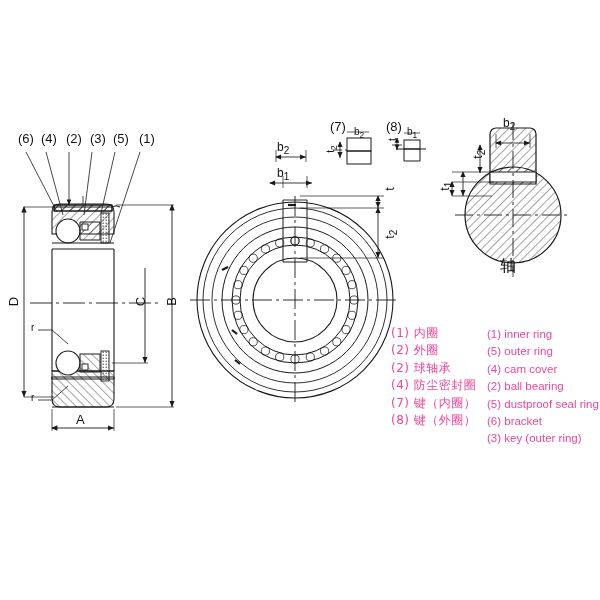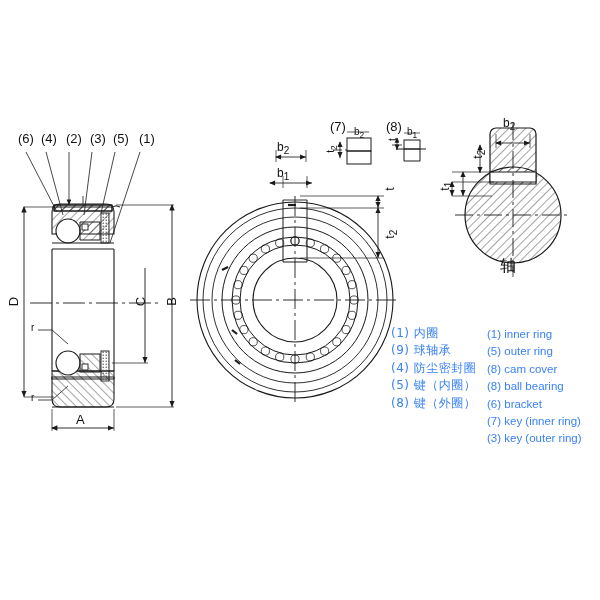--- a/index.html
+++ b/index.html
@@ -3,21 +3,21 @@
 <meta charset="utf-8">
 <style>
   html,body{margin:0;padding:0;background:#ffffff;}
   body{width:600px;height:600px;overflow:hidden;
        font-family:"Liberation Sans","DejaVu Sans",sans-serif;color:#1a1a1a;}
   #sheet{position:relative;width:600px;height:600px;background:#fff;}
   svg{display:block;}
   .lbl{position:absolute;font-size:13px;color:#111;white-space:nowrap;}
   .lbl-sm{position:absolute;font-size:10px;color:#111;white-space:nowrap;}
   .rot{transform:rotate(-90deg);transform-origin:center center;}
-  .legend{position:absolute;font-size:11.5px;line-height:17.4px;color:#3b82f6;white-space:nowrap;}
+  .legend{position:absolute;font-size:11.5px;line-height:17.4px;color:#ec4899;white-space:nowrap;}
   .legend-cn{font-family:"DejaVu Sans",sans-serif;font-size:12px;letter-spacing:.5px;}
   .legend-row{display:block;}
   .cjk{font-family:"DejaVu Sans",sans-serif;}
 </style>
 </head>
 <body>
 
 <div id="sheet">
 
 <svg width="600" height="600" viewBox="0 0 600 600">
@@ -247,29 +247,30 @@
 <div class="lbl-sm" style="left:407px;top:126px;"><span>b</span><sub>1</sub></div>
 <div class="lbl-sm rot" style="left:385px;top:134px;width:14px;text-align:center;">t</div>
 
 <div class="lbl-sm" style="left:503px;top:116px;font-size:12px;"><span>b</span><sub>2</sub></div>
 <div class="lbl-sm rot" style="left:470px;top:146px;width:18px;text-align:center;font-size:12px;"><span>t</span><sub>2</sub></div>
 <div class="lbl-sm rot" style="left:437px;top:178px;width:18px;text-align:center;font-size:12px;"><span>t</span><sub>1</sub></div>
 <div class="lbl cjk" style="left:500px;top:256px;font-size:16px;">轴</div>
 
 <div class="legend legend-cn" style="left:391px;top:325px;">
   <span class="legend-row">(1) 内圈</span>
-  <span class="legend-row">(9) 球轴承</span>
+  <span class="legend-row">(2) 外圈</span>
+  <span class="legend-row">(2) 球轴承</span>
   <span class="legend-row">(4) 防尘密封圈</span>
-  <span class="legend-row">(5) 键（内圈）</span>
+  <span class="legend-row">(7) 键（内圈）</span>
   <span class="legend-row">(8) 键（外圈）</span>
 </div>
 
 <div class="legend" style="left:487px;top:326px;">
   <span class="legend-row">(1) inner ring</span>
   <span class="legend-row">(5) outer ring</span>
-  <span class="legend-row">(8) cam cover</span>
-  <span class="legend-row">(8) ball bearing</span>
+  <span class="legend-row">(4) cam cover</span>
+  <span class="legend-row">(2) ball bearing</span>
+  <span class="legend-row">(5) dustproof seal ring</span>
   <span class="legend-row">(6) bracket</span>
-  <span class="legend-row">(7) key (inner ring)</span>
   <span class="legend-row">(3) key (outer ring)</span>
 </div>
 
 </div>
 
 </body></html>

